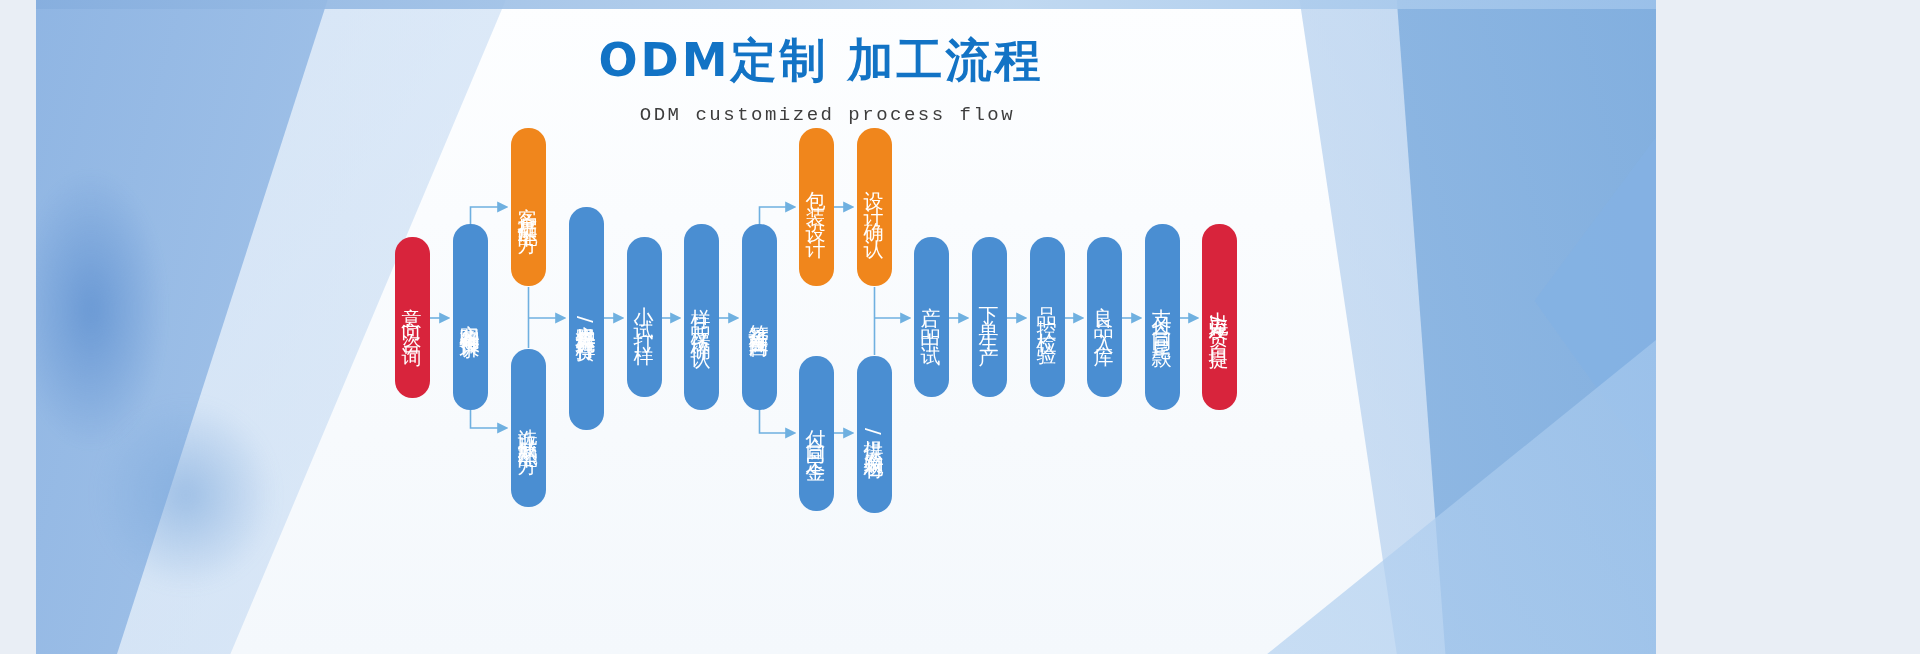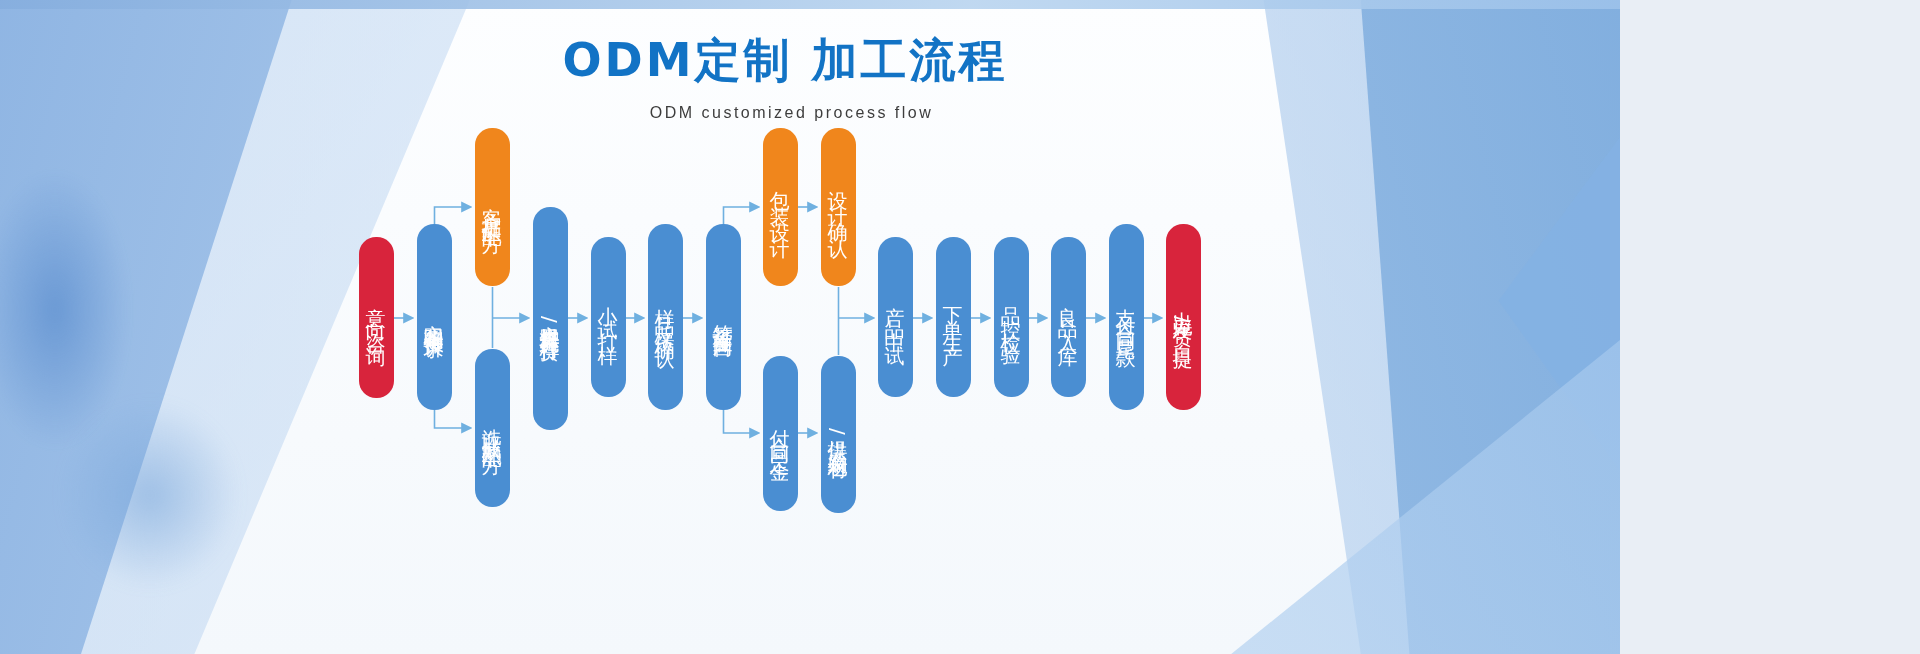--- a/index.html
+++ b/index.html
@@ -1,18 +1,18 @@
 <!DOCTYPE html>
 <html style="--title-blue: #1273c5; --node-blue: #4a8ed2; --node-red: #d8243c; --node-orange: #f0861c; --arrow-blue: #6fb0e0;"><head>
 <meta charset="utf-8">
 <style>
   html,body{margin:0;padding:0;}
   body{font-family:"DejaVu Sans","Liberation Sans",sans-serif;background:#e9eef5;}
   .stage{position:relative;width:1620px;height:654px;overflow:hidden;
-         background:linear-gradient(180deg,#fdfeff 0%,#f4f8fc 100%);}
+         background:linear-gradient(180deg,#fdfeff 0%,#f4f8fc 100%);margin-left:36px;}
 
   
   .bg{position:absolute;inset:0;z-index:0;}
   .bg .shape{position:absolute;inset:0;}
   .top-strip{position:absolute;left:0;top:0;width:100%;height:9px;
              background:linear-gradient(90deg,#86aede,#b9d4ef 60%,#9dc2ea);opacity:.9;}
   .left-soft{clip-path:polygon(0 0,29% 0,12% 100%,0 100%);
              background:linear-gradient(110deg,#a9c8ec,#e2eefa 80%);opacity:.5;}
   .left-main{clip-path:polygon(0 0,18% 0,5% 100%,0 100%);
              background:linear-gradient(105deg,#8cb3e2 0%,#c4dbf3 70%,#e8f1fa 100%);opacity:.95;}
@@ -27,22 +27,22 @@
   .right-main{clip-path:polygon(84% 0,100% 0,100% 100%,87% 100%);
              background:linear-gradient(255deg,#7fadde,#b9d4f0);opacity:.95;}
   .right-tri{clip-path:polygon(100% 21%,100% 72%,92.5% 46%);background:#84b1e3;opacity:.9;}
   .right-bottom{clip-path:polygon(76% 100%,100% 52%,100% 100%);
              background:linear-gradient(235deg,#9fc4ec,#d3e5f6);opacity:.7;}
 
   
   .header{position:absolute;left:0;top:30px;width:1570px;text-align:center;z-index:2;}
   .title{margin:0;font-size:46px;font-weight:700;letter-spacing:3px;
          color:var(--title-blue,#1273c5);}
-  .subtitle{margin-top:12px;font-size:16px;letter-spacing:2.5px;color:#3d3d3d;
-         font-family:Liberation Sans, sans-serif;padding-left:13px;}
+  .subtitle{margin-top:12px;font-size:19px;letter-spacing:2.5px;color:#3d3d3d;
+         font-family:Liberation Mono, monospace;padding-left:13px;}
 
   
   .flow{position:absolute;inset:0;z-index:2;}
   .node{position:absolute;width:35px;border-radius:17px;color:#fff;font-size:20px;
         writing-mode:vertical-rl;text-orientation:mixed;
         display:flex;align-items:center;justify-content:center;}
   .node.blue{background:var(--node-blue,#4a8ed2);}
   .node.red{background:var(--node-red,#d8243c);}
   .node.orange{background:var(--node-orange,#f0861c);}
 

